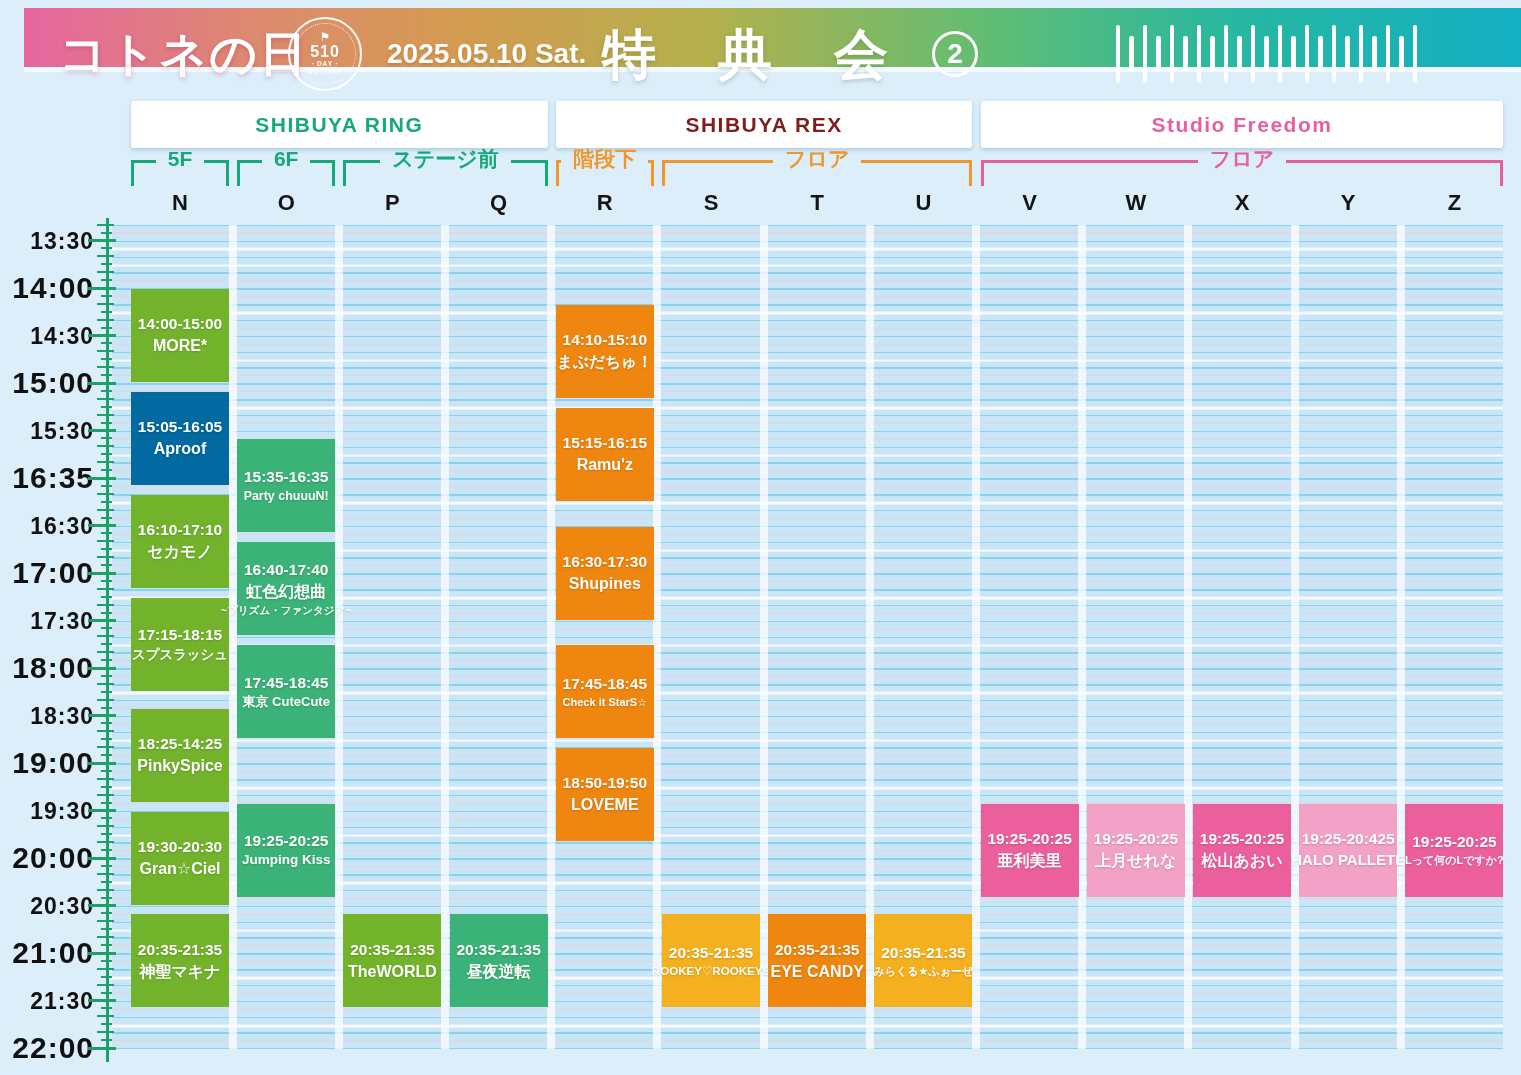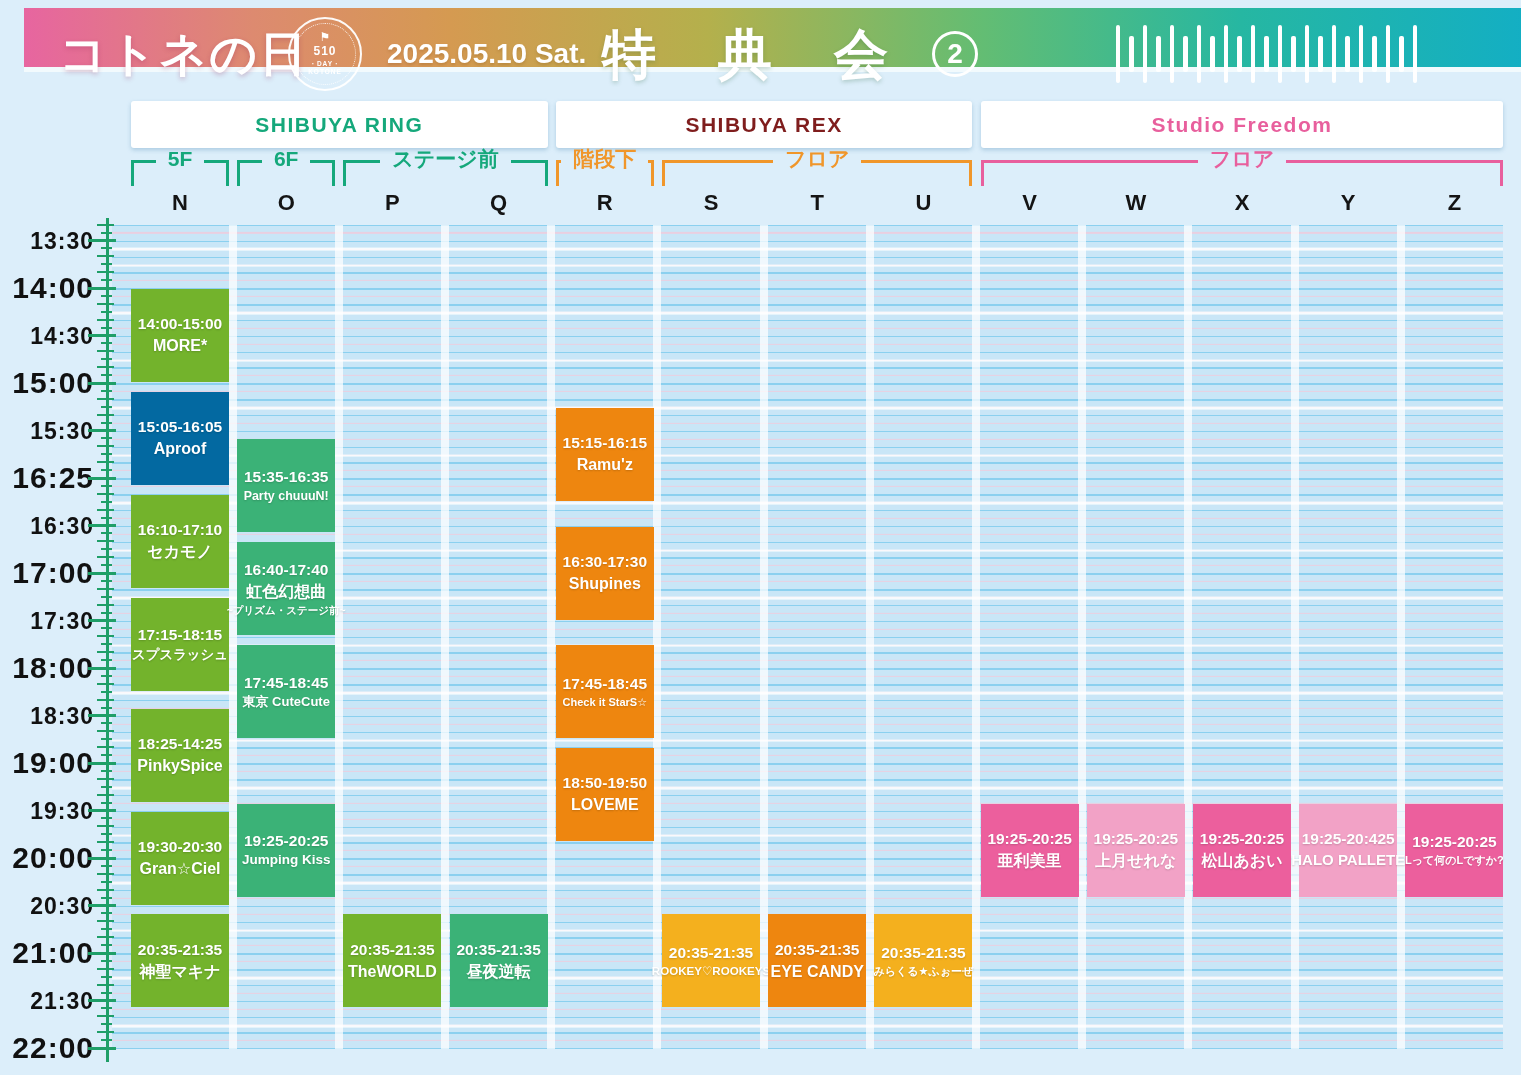--- a/index.html
+++ b/index.html
@@ -11,21 +11,21 @@
   #header{position:absolute;left:0;top:8px;width:1521px;height:64px;
     background:linear-gradient(90deg,#e765a0 0%,#dd8a70 15%,#d59a51 28%,#b4b04c 45%,#63bd73 63%,#26b7a2 80%,#12aec6 100%);
     border-bottom:5px solid #f2fafd;margin-left:24px;}
   .logo{position:absolute;left:35px;top:46px;transform:translateY(-50%);
     color:#fff;font-size:47px;font-weight:900;letter-spacing:2px;
     text-shadow:0 2px 5px rgba(150,40,90,.30);white-space:nowrap;}
   .badge{position:absolute;left:264px;top:9px;width:74px;height:74px;border-radius:50%;
     border:2px solid rgba(255,255,255,.95);display:flex;flex-direction:column;align-items:center;justify-content:center;color:#fff;}
   .badge::before{content:"";position:absolute;inset:4px;border-radius:50%;border:1.5px dotted rgba(255,255,255,.85);}
   .badge .flag{font-size:12px;line-height:10px;margin-bottom:1px;}
-  .badge .b-num{font-size:12px;font-weight:900;line-height:17px;letter-spacing:1px;}
+  .badge .b-num{font-size:16px;font-weight:900;line-height:17px;letter-spacing:1px;}
   .badge .b-small{font-size:6.5px;font-weight:700;letter-spacing:1px;line-height:8px;text-align:center;}
   .date{position:absolute;left:363px;top:46px;transform:translateY(-50%);
     color:#fff;font-size:28px;font-weight:800;text-shadow:0 2px 3px rgba(120,70,20,.25);white-space:nowrap;}
   .title-group{position:absolute;left:578px;top:46px;transform:translateY(-50%);
     display:flex;align-items:center;gap:62px;}
   .title-group .tchar{color:#fff;font-size:54px;font-weight:900;
     text-shadow:0 2px 4px rgba(40,100,60,.25);line-height:1;}
   .title-num{width:46px;height:46px;border-radius:50%;border:3px solid #fff;
     display:flex;align-items:center;justify-content:center;
     color:#fff;font-size:28px;font-weight:900;margin-left:-18px;}
@@ -184,21 +184,21 @@
     <div class="col-letter" style="left: 980.6px; width: 98px;">V</div>
     <div class="col-letter" style="left: 1086.8px; width: 98px;">W</div>
     <div class="col-letter" style="left: 1193px; width: 98px;">X</div>
     <div class="col-letter" style="left: 1299.2px; width: 98px;">Y</div>
     <div class="col-letter" style="left: 1405.4px; width: 98px;">Z</div>
     <div class="time-label minor" style="top: 240.5px;">13:30</div>
     <div class="time-label major" style="top: 288px;">14:00</div>
     <div class="time-label minor" style="top: 335.5px;">14:30</div>
     <div class="time-label major" style="top: 383px;">15:00</div>
     <div class="time-label minor" style="top: 430.5px;">15:30</div>
-    <div class="time-label major" style="top: 478px;">16:25</div>
+    <div class="time-label major" style="top: 478px;">16:35</div>
     <div class="time-label minor" style="top: 525.5px;">16:30</div>
     <div class="time-label major" style="top: 573px;">17:00</div>
     <div class="time-label minor" style="top: 620.5px;">17:30</div>
     <div class="time-label major" style="top: 668px;">18:00</div>
     <div class="time-label minor" style="top: 715.5px;">18:30</div>
     <div class="time-label major" style="top: 763px;">19:00</div>
     <div class="time-label minor" style="top: 810.5px;">19:30</div>
     <div class="time-label major" style="top: 858px;">20:00</div>
     <div class="time-label minor" style="top: 905.5px;">20:30</div>
     <div class="time-label major" style="top: 953px;">21:00</div>
@@ -337,38 +337,42 @@
       <div class="etime">20:35-21:35</div>
       <div class="ename" style="font-size: 16px;">神聖マキナ</div>
     </div>
     <div class="event" style="left: 237.2px; width: 98px; top: 439.417px; height: 93px; background: rgb(59, 178, 119);">
       <div class="etime">15:35-16:35</div>
       <div class="ename" style="font-size: 12.4668px;">Party chuuuN!</div>
     </div>
     <div class="event" style="left: 237.2px; width: 98px; top: 542.333px; height: 93px; background: rgb(59, 178, 119);">
       <div class="etime">16:40-17:40</div>
       <div class="ename" style="font-size: 16px;">虹色幻想曲</div>
-      <div class="esub">~プリズム・ステージ前~</div>
+      <div class="esub">~プリズム・ファンタジア~</div>
     </div>
     <div class="event" style="left: 237.2px; width: 98px; top: 645.25px; height: 93px; background: rgb(59, 178, 119);">
       <div class="etime">17:45-18:45</div>
       <div class="ename" style="font-size: 13.0194px;">東京 CuteCute</div>
     </div>
     <div class="event" style="left: 237.2px; width: 98px; top: 803.583px; height: 93px; background: rgb(59, 178, 119);">
       <div class="etime">19:25-20:25</div>
       <div class="ename" style="font-size: 13.5057px;">Jumping Kiss</div>
     </div>
     <div class="event" style="left: 343.4px; width: 98px; top: 914.417px; height: 93px; background: rgb(115, 179, 44);">
       <div class="etime">20:35-21:35</div>
       <div class="ename" style="font-size: 16px;">TheWORLD</div>
     </div>
     <div class="event" style="left: 449.6px; width: 98px; top: 914.417px; height: 93px; background: rgb(59, 178, 119);">
       <div class="etime">20:35-21:35</div>
       <div class="ename" style="font-size: 16px;">昼夜逆転</div>
     </div>
+    <div class="event" style="left: 555.8px; width: 98px; top: 304.833px; height: 93px; background: rgb(238, 134, 15);">
+      <div class="etime">14:10-15:10</div>
+      <div class="ename" style="font-size: 15.6667px;">まぶだちゅ！</div>
+    </div>
     <div class="event" style="left: 555.8px; width: 98px; top: 407.75px; height: 93px; background: rgb(238, 134, 15);">
       <div class="etime">15:15-16:15</div>
       <div class="ename" style="font-size: 16px;">Ramu'z</div>
     </div>
     <div class="event" style="left: 555.8px; width: 98px; top: 526.5px; height: 93px; background: rgb(238, 134, 15);">
       <div class="etime">16:30-17:30</div>
       <div class="ename" style="font-size: 16px;">Shupines</div>
     </div>
     <div class="event" style="left: 555.8px; width: 98px; top: 645.25px; height: 93px; background: rgb(238, 134, 15);">
       <div class="etime">17:45-18:45</div>

